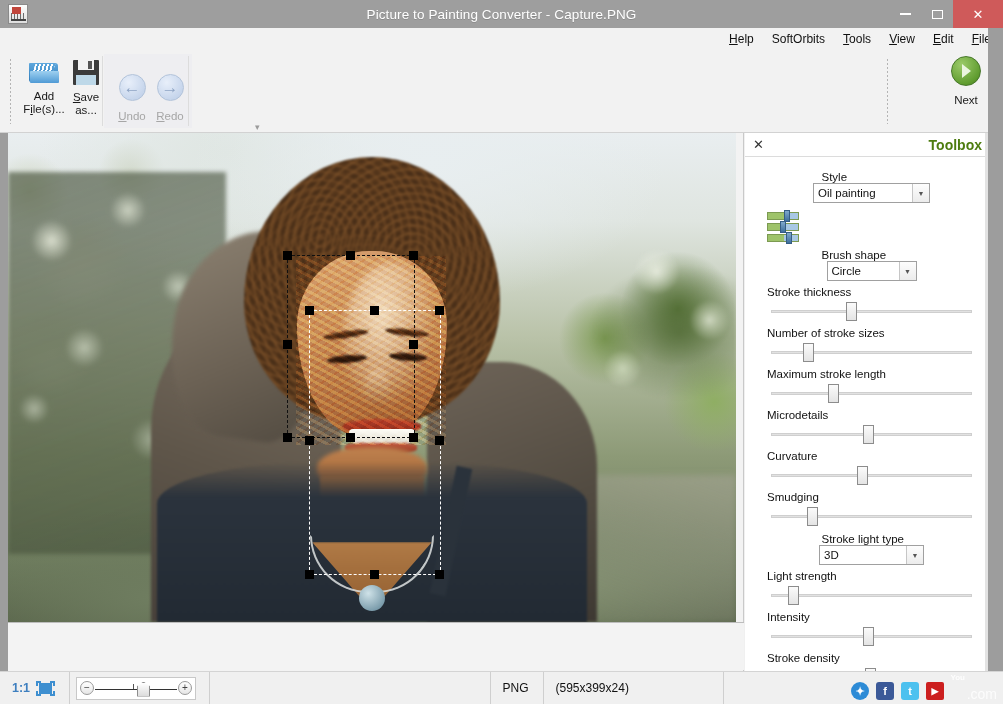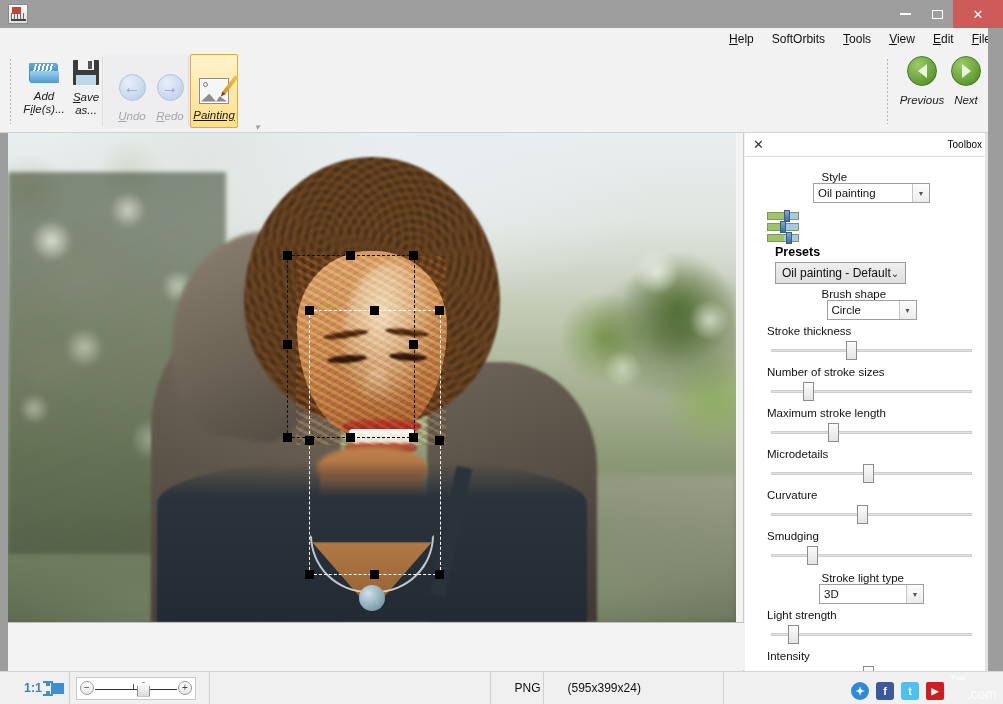--- a/index.html
+++ b/index.html
@@ -61,21 +61,20 @@
     padding-right: 12px; gap: 18px;
   }
   .menu-item { font-size: 12px; color: #111; cursor: default; }
   .menu-item u { text-decoration: underline; }
 
   
   .ribbon {
     position: absolute; left: 0; top: 50px; width: 1003px; height: 83px;
     background: #f2f2f2;
     border-bottom: 1px solid #d2d2d2;
-    font-style: italic;
   }
   .grip {
     position: absolute; top: 8px; width: 3px; height: 66px;
     background-image: radial-gradient(#b4b4b4 40%, transparent 42%);
     background-size: 3px 4px;
   }
   .rbtn {
     position: absolute; top: 4px;
     width: 52px; height: 74px;
     display: flex; flex-direction: column; align-items: center;
@@ -397,21 +396,21 @@
     position: absolute; left: 745px; top: 133px; width: 243px; height: 538px;
     background: #ffffff;
   }
   .tb-header {
     position: relative; height: 24px; background: #ffffff;
     display: flex; align-items: center; justify-content: space-between;
     padding: 0 6px 0 8px;
     border-bottom: 1px solid #dcdcdc;
   }
   .tb-close { font-size: 13px; color: #333; line-height: 1; }
-  .tb-title { font-size: 10px; font-weight: normal; color: #000000; }
+  .tb-title { font-size: 14px; font-weight: bold; color: #4d7c0f; }
   .tb-body { position: relative; padding: 10px 12px 0 22px; }
   .row { display: flex; align-items: center; margin-bottom: 4px; flex-direction: column; }
   .lbl-s { font-size: 11.5px; color: #111; }
   .combo {
     position: relative; height: 20px; background: #fff;
     border: 1px solid #a0a0a0; display: flex; align-items: center;
     padding-left: 4px; font-size: 11.5px; color: #111;
   }
   .combo .arrow {
     position: absolute; right: 0; top: 0; width: 17px; height: 18px;
@@ -457,21 +456,21 @@
     border: 1px solid #8c8c8c;
   }
 
   
   .statusbar {
     position: absolute; left: 0; bottom: 0; width: 1003px; height: 33px;
     background: #f0f0f0; border-top: 1px solid #d4d4d4;
     display: flex; align-items: stretch;
   }
   .sb-cell {
-    display: flex; align-items: center; padding: 0 24px;
+    display: flex; align-items: center; padding: 0 12px;
     border-right: 1px solid #cfcfcf;
     font-size: 12px; color: #111;
   }
   .zoom11 { color: #3e7fbf; font-weight: bold; font-size: 12.5px; }
   .fit-icon {
     width: 19px; height: 15px; position: relative; margin-left: 6px;
   }
   .fit-icon .inner { position: absolute; left: 3px; top: 2px; width: 13px; height: 11px;
                      background: #3e8fd0; }
   .fit-icon .c { position: absolute; width: 5px; height: 5px; border: 2px solid #3e8fd0; }
@@ -536,20 +535,21 @@
 </head>
 <body>
 
 <div id="app">
 
   <div class="titlebar">
     <div class="title-icon">
       <div class="tiptop"></div>
         <div class="mini"></div>
     </div>
+    <div class="title-text">Picture to Painting Converter - Capture.PNG</div>
     <div class="winbtns">
       <div class="winbtn">
           <div class="dash"></div>
         </div>
       <div class="winbtn">
           <div class="sq"></div>
         </div>
       <div class="winbtn close">✕</div>
     </div>
   </div>
@@ -592,38 +592,23 @@
       <div class="icon-arrow">←</div>
       <div class="lbl"><u>U</u>ndo</div>
     </div>
     <div class="rbtn disabled" style="left:144px;justify-content:flex-end;padding-bottom:6px">
       <div class="icon-arrow">→</div>
       <div class="lbl"><u>R</u>edo</div>
     </div>
 
     <div class="grp-sep" style="left:188px"></div>
 
-    <div class="rbtn active" style="left:190px;width:48px;justify-content:flex-end;padding-bottom:6px">
-      <div class="icon-paint">
-        <div class="sky"></div>
-          <div class="sun"></div>
-          <div class="hill"></div>
-          <div class="pen"></div>
-      </div>
-      <div class="lbl"><u>Painting</u></div>
-    </div>
     <div class="ribbon-expand2">▾</div>
 
     <div class="grip" style="left:886px"></div>
-    <div class="navbtn" style="left:894px">
-      <div class="nav-circle prev">
-          <span></span>
-        </div>
-      <div>Previous</div>
-    </div>
     <div class="navbtn" style="left:938px">
       <div class="nav-circle next">
           <span></span>
         </div>
       <div>Next</div>
     </div>
     <div class="ribbon-expand">▾</div>
   </div>
 
   <div class="workspace">
@@ -711,27 +696,20 @@
 
       <div class="row" style="align-items:flex-start;margin-top:8px">
         <div class="presets-icon">
           <div class="bar"></div>
             <div class="bar"></div>
             <div class="bar"></div>
           <div class="knob" style="left:17px;top:-1px"></div>
           <div class="knob" style="left:13px;top:10px"></div>
           <div class="knob" style="left:19px;top:21px"></div>
         </div>
-        <div style="margin-left:8px;flex:1">
-          <div class="presets-title">Presets</div>
-          <div class="combo-flat" style="margin-top:3px">
-            <span>Oil painting - Default</span>
-            <span class="chev">⌄</span>
-          </div>
-        </div>
       </div>
 
       <div class="row" style="margin-top:0">
         <div class="lbl-s" style="width:100px">Brush shape</div>
         <div class="combo" style="width:90px">
           <span>Circle</span>
           <div class="arrow">▼</div>
         </div>
       </div>
 

